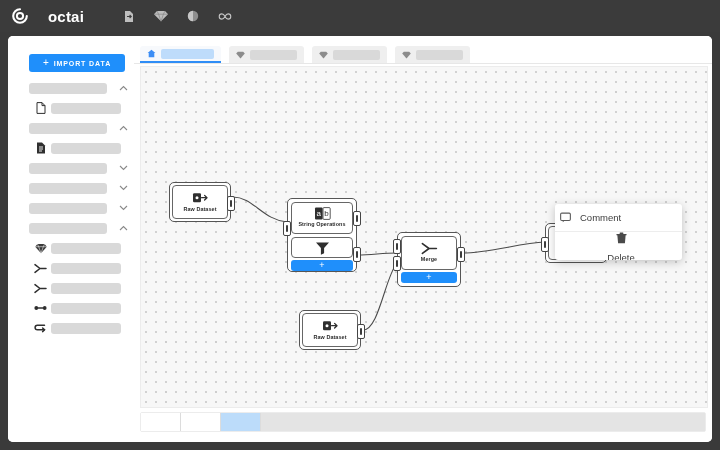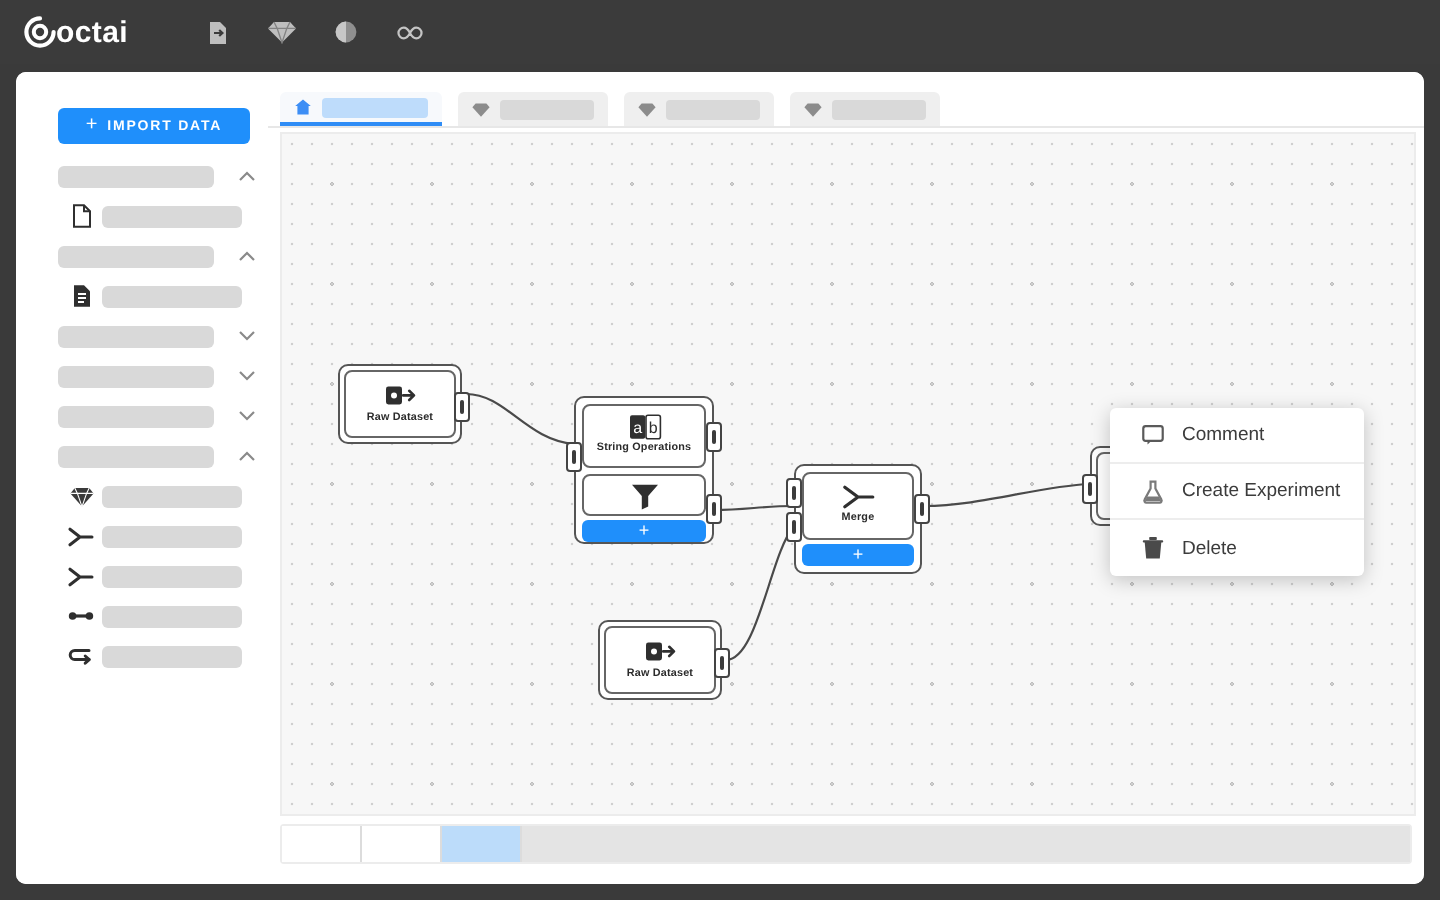--- a/index.html
+++ b/index.html
@@ -8,21 +8,21 @@
     background:#3a3a3a;
     font-family:"Liberation Sans", sans-serif;
     -webkit-font-smoothing:antialiased;
   }
 
   
   .topbar{
     position:absolute;left:0;top:0;width:720px;height:32px;
     background:#3b3b3b;display:flex;align-items:center;
   }
-  .brand{display:flex;align-items:center;gap:0;margin-left:12px;}
+  .brand{display:flex;align-items:center;gap:20px;margin-left:12px;}
   .brand-mark{width:16px;height:16px;position:relative;}
   .brand-text{color:#fff;font-size:15px;font-weight:600;letter-spacing:.2px;}
   .topicons{display:flex;align-items:center;gap:18px;margin-left:38px;}
   .topicon{width:14px;height:14px;opacity:.85;display:flex;align-items:center;justify-content:center;}
 
   
   .shell{
     position:absolute;left:8px;top:36px;width:704px;height:406px;
     background:#ffffff;border-radius:5px;overflow:hidden;
   }
@@ -99,24 +99,24 @@
   .port::after{content:"";width:2px;height:7px;background:#3c3c3c;border-radius:1px;}
 
   
   .ctxmenu{
     position:absolute;left:553px;top:199px;width:127px;
     background:#fff;border-radius:3px;
     box-shadow:0 2px 10px rgba(0,0,0,.22);
     overflow:hidden;z-index:40;
   }
   .ctxitem{
-    height:28px;display:flex;align-items:center;gap:9px;padding-left:16px;
+    height:28px;display:flex;align-items:center;gap:9px;padding-left:5px;
     font-size:9.5px;color:#3c3c3c;border-bottom:1px solid #ededed;cursor:pointer;box-sizing:border-box;
   }
-  .ctxitem:last-child{border-bottom:none;}
+  .ctxitem:last-child{border-bottom:none;flex-direction:column;}
   .ctxico{width:11px;height:11px;display:flex;align-items:center;justify-content:center;color:#5a5a5a;}
 
   
   .botstrip{
     position:absolute;left:6px;top:376px;width:566px;height:20px;
     background:#e4e4e4;border:1px solid #ececec;border-radius:2px;box-sizing:border-box;
     display:flex;align-items:stretch;
   }
   .seg{height:100%;box-sizing:border-box;border-right:1px solid #dcdcdc;}
   .seg.w{background:#fff;}
@@ -436,29 +436,20 @@
             <svg width="12" height="11" viewBox="0 0 12 11">
               <rect x=".7" y=".7" width="10.6" height="8" rx="1.3" fill="none" stroke="#5a5a5a" stroke-width="1.2"></rect>
               <path d="M3 8.7v2l2.2-2" fill="#5a5a5a"></path>
             </svg>
           </span>
         <span>Comment</span>
       </div>
       <div class="ctxitem">
         <span class="ctxico">
             <svg width="11" height="12" viewBox="0 0 11 12">
-              <path d="M4.3.8h2.4v3.4l3 5.6a1 1 0 0 1-.9 1.5H2.2a1 1 0 0 1-.9-1.5l3-5.6z" fill="none" stroke="#7a7a7a" stroke-width="1.1"></path>
-              <path d="M2.6 8.3h5.8l1.2 2.2H1.4z" fill="#7a7a7a"></path>
-            </svg>
-          </span>
-        <span>Create Experiment</span>
-      </div>
-      <div class="ctxitem">
-        <span class="ctxico">
-            <svg width="11" height="12" viewBox="0 0 11 12">
               <path d="M1.3 2.6h8.4l-.8 8.6H2.1z" fill="#4a4a4a"></path>
               <rect x="3.6" y=".5" width="3.8" height="1.5" rx=".4" fill="#4a4a4a"></rect>
               <rect x=".4" y="2.1" width="10.2" height="1.2" rx=".5" fill="#4a4a4a"></rect>
             </svg>
           </span>
         <span>Delete</span>
       </div>
     </div>
 
     <div class="botstrip">

